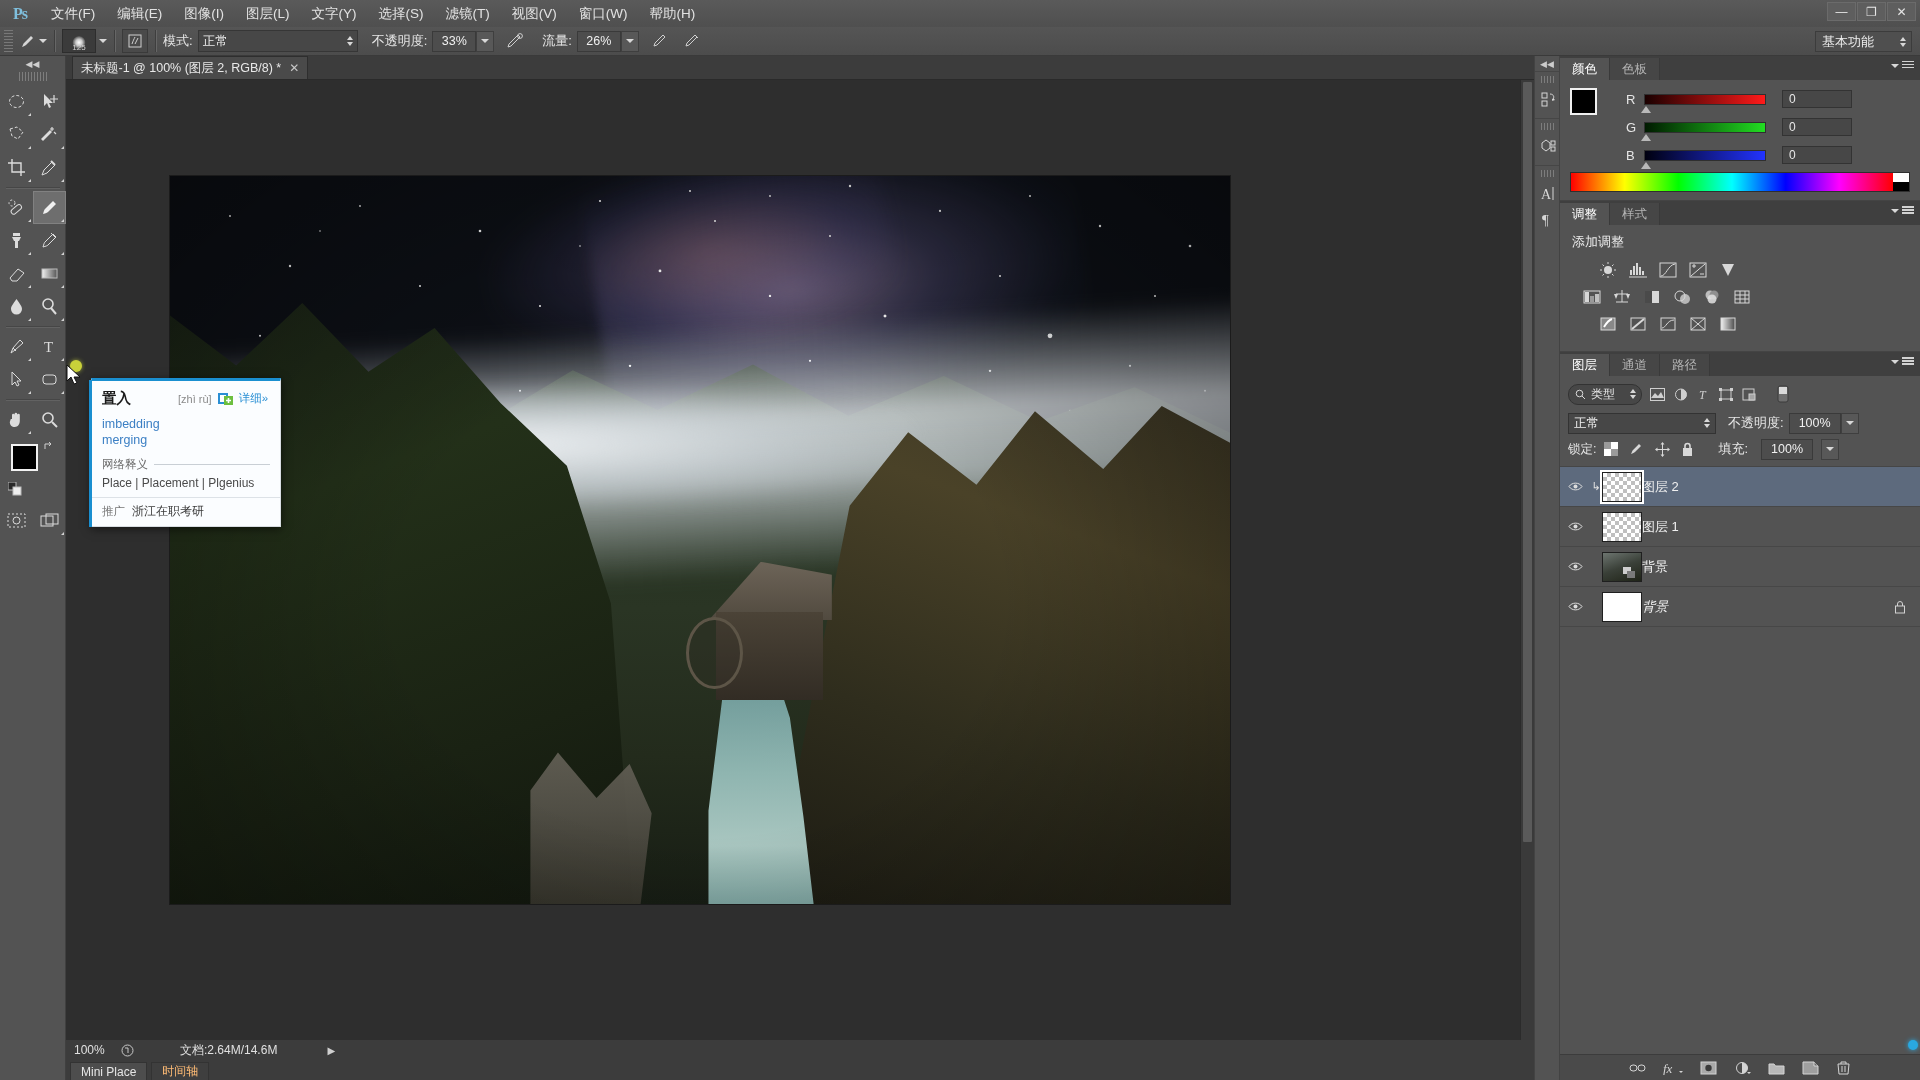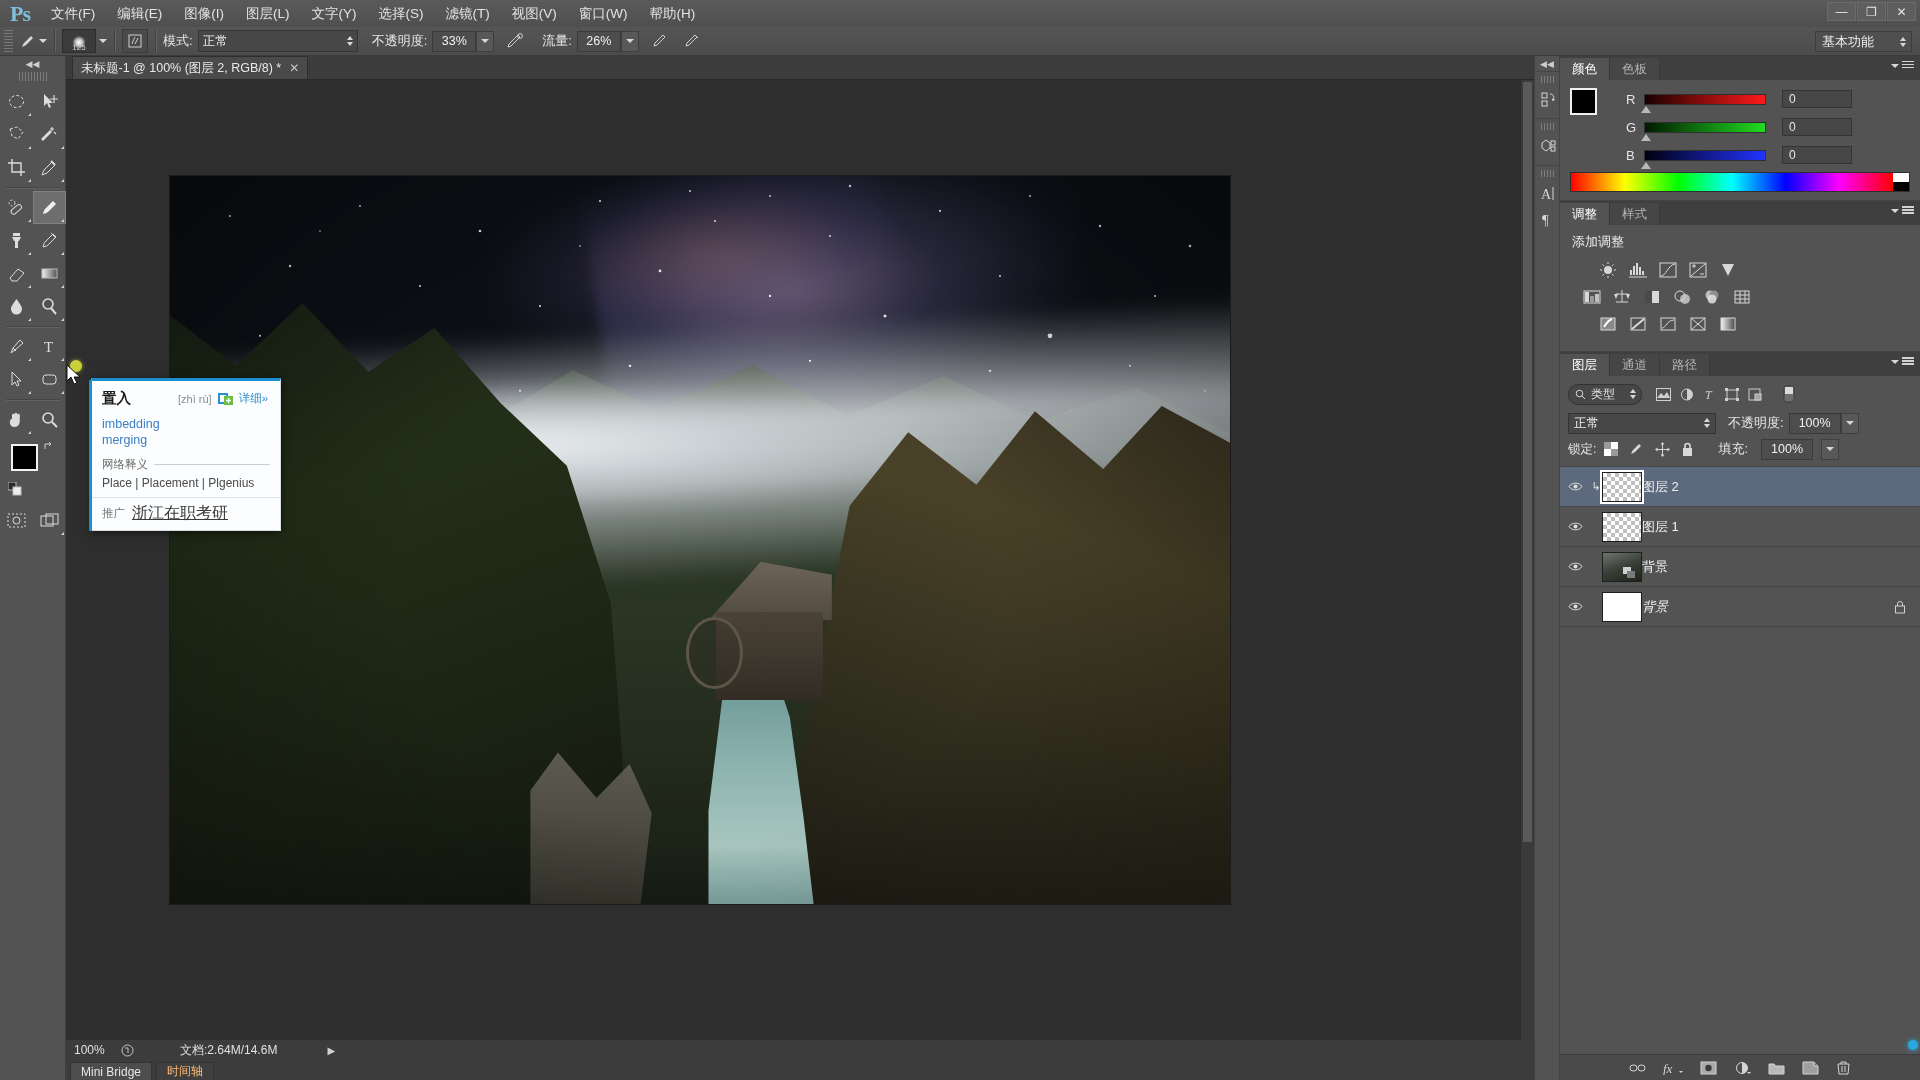--- a/index.html
+++ b/index.html
@@ -5,21 +5,21 @@
   * { box-sizing: border-box; margin:0; padding:0; }
   html,body { width:1920px; height:1080px; overflow:hidden; background:#000; }
   body { font-family:"Liberation Sans", sans-serif; font-size:13px; color:#d0d0d0; -webkit-font-smoothing:antialiased; }
 
   #app { position:relative; width:1920px; height:1080px; background:#535353; }
 
   
   .titlebar { position:absolute; left:0; top:0; width:1920px; height:27px;
     background:linear-gradient(#5a5a5a,#4f4f4f); display:flex; align-items:center; }
   .ps-logo { width:40px; height:27px; display:flex; align-items:center; justify-content:center;
-    color:#7fbfdd; font-weight:bold; font-size:22px; font-family:"Liberation Serif",serif; letter-spacing:-1px;}
+    color:#7fbfdd; font-weight:bold; font-size:16px; font-family:"Liberation Serif",serif; letter-spacing:-1px;}
   .menu { display:flex; align-items:center; height:27px; }
   .menu-item { padding:0 11px; height:27px; line-height:27px; font-size:13.5px; color:#e2e2e2; white-space:nowrap; }
   .wincontrols { position:absolute; right:4px; top:2px; display:flex; gap:0; }
   .wc { width:29px; height:19px; display:flex; align-items:center; justify-content:center;
         color:#e6e6e6; font-size:12px; background:#5e5e5e; border:1px solid #6b6b6b; margin-left:1px;}
 
   
   .optionsbar { position:absolute; left:0; top:27px; width:1920px; height:29px;
      background:linear-gradient(#555,#4c4c4c); border-bottom:1px solid #3a3a3a;
      display:flex; align-items:center; padding-left:4px; }
@@ -148,21 +148,21 @@
   .dict-plus { width:15px;height:14px; position:relative; }
   .dict-detail { font-size:11.5px; color:#2a8fd4; }
   .dict-defs { padding:4px 10px 6px 10px; }
   .dict-defs div { font-size:12.5px; color:#3b7fc4; line-height:16px; }
   .dict-sec { display:flex; align-items:center; gap:6px; padding:3px 10px 2px 10px; }
   .dict-sec span { font-size:11.5px; color:#6d6d6d; white-space:nowrap;}
   .dict-sec .rule { flex:1; height:1px; background:#c9cfd5;}
   .dict-net { padding:2px 10px 7px 10px; font-size:12px; color:#4a4a4a; white-space:nowrap; overflow:hidden;}
   .dict-foot { border-top:1px solid #dde2e7; padding:5px 10px 6px 10px; display:flex; gap:7px; align-items:center;}
   .dict-foot .lbl { font-size:11.5px; color:#777; }
-  .dict-foot .ad { font-size:16px; color:#3a3a3a; text-decoration:underline; }
+  .dict-foot .ad { font-size:12px; color:#3a3a3a; }
   .cursor { position:absolute; left:66px; top:364px; width:16px; height:22px; z-index:40;}
   .brushdot { position:absolute; left:70px; top:360px; width:12px;height:12px;border-radius:50%;
       background:#c9d13a; box-shadow:0 0 4px rgba(200,210,60,.7); z-index:39;}
   .icon-rail { position:absolute; right:360px; top:56px; width:26px; height:1024px;
       background:#535353; border-left:1px solid #434343; border-right:1px solid #434343;}
   .rail-handle { height:15px; display:flex; align-items:center; justify-content:center; color:#ccc; font-size:9px;}
   .rail-grp { border-top:1px solid #464646; padding:4px 0 6px 0;}
   .rail-grip { height:7px; width:13px; margin:0 auto 3px auto;
       background:repeating-linear-gradient(to right,#7d7d7d 0 1px,transparent 1px 3px); }
   .rail-btn { width:26px;height:26px;display:flex;align-items:center;justify-content:center;color:#d6d6d6;}
@@ -193,21 +193,21 @@
 
   
   .adj-body { padding:6px 10px 10px 10px; }
   .adj-title { font-size:13px; color:#eaeaea; margin:2px 0 9px 2px;}
   .adj-rows { }
   .adj-row { display:flex; gap:6px; margin-bottom:7px; padding-left:26px;}
   .adj-ico { width:24px;height:20px; display:flex; align-items:center; justify-content:center;}
 
   
   .lay-ctrl { padding:5px 8px 0 8px; }
-  .lay-filter { display:flex; align-items:center; gap:6px; height:26px;}
+  .lay-filter { display:flex; align-items:center; height:26px;}
   .lf-type { width:74px; height:21px; background:#474747; border:1px solid #333; border-radius:10px;
       display:flex; align-items:center; gap:5px; padding:0 6px; font-size:12px; color:#e6e6e6; position:relative;}
   .lf-icons { display:flex; gap:9px; margin-left:8px; color:#cfcfcf; align-items:center;}
   .lay-blend { display:flex; align-items:center; gap:0; height:26px; margin-top:3px;}
   .lb-sel { width:148px; height:21px; background:#474747; border:1px solid #333; display:flex;
       align-items:center; padding:0 5px; font-size:12.5px; color:#eee; position:relative;}
   .lay-lock { display:flex; align-items:center; height:26px; gap:8px; font-size:12.5px; color:#e3e3e3;}
   .lock-icons { display:flex; gap:11px; align-items:center; }
   .layers-list { margin-top:4px; border-top:1px solid #464646;}
   .lrow { height:40px; display:flex; align-items:center; border-bottom:1px solid #474747; position:relative;}
@@ -595,21 +595,21 @@
         <div class="sb-ico">
           <svg width="13" height="13" viewBox="0 0 13 13">
               <circle cx="6.5" cy="6.5" r="5.5" fill="none" stroke="#c8c8c8"></circle>
               <path d="M4 4h3v5" stroke="#c8c8c8" fill="none"></path>
             </svg>
         </div>
         <div class="sb-doc">文档:2.64M/14.6M</div>
         <div class="sb-play">▶</div>
       </div>
       <div class="sb-row2">
-        <div class="sb-tab">Mini Bridge</div>
+        <div class="sb-tab">Mini Place</div>
         <div class="sb-tab inactive">时间轴</div>
       </div>
     </div>
   </div>
 
   <div class="brushdot"></div>
   <div class="cursor">
     <svg width="16" height="22" viewBox="0 0 16 22">
         <path d="M1 1l0 16 4-4 3 7 3-1-3-6 6 0z" fill="#ffffff" stroke="#111" stroke-width="1"></path>
       </svg>

